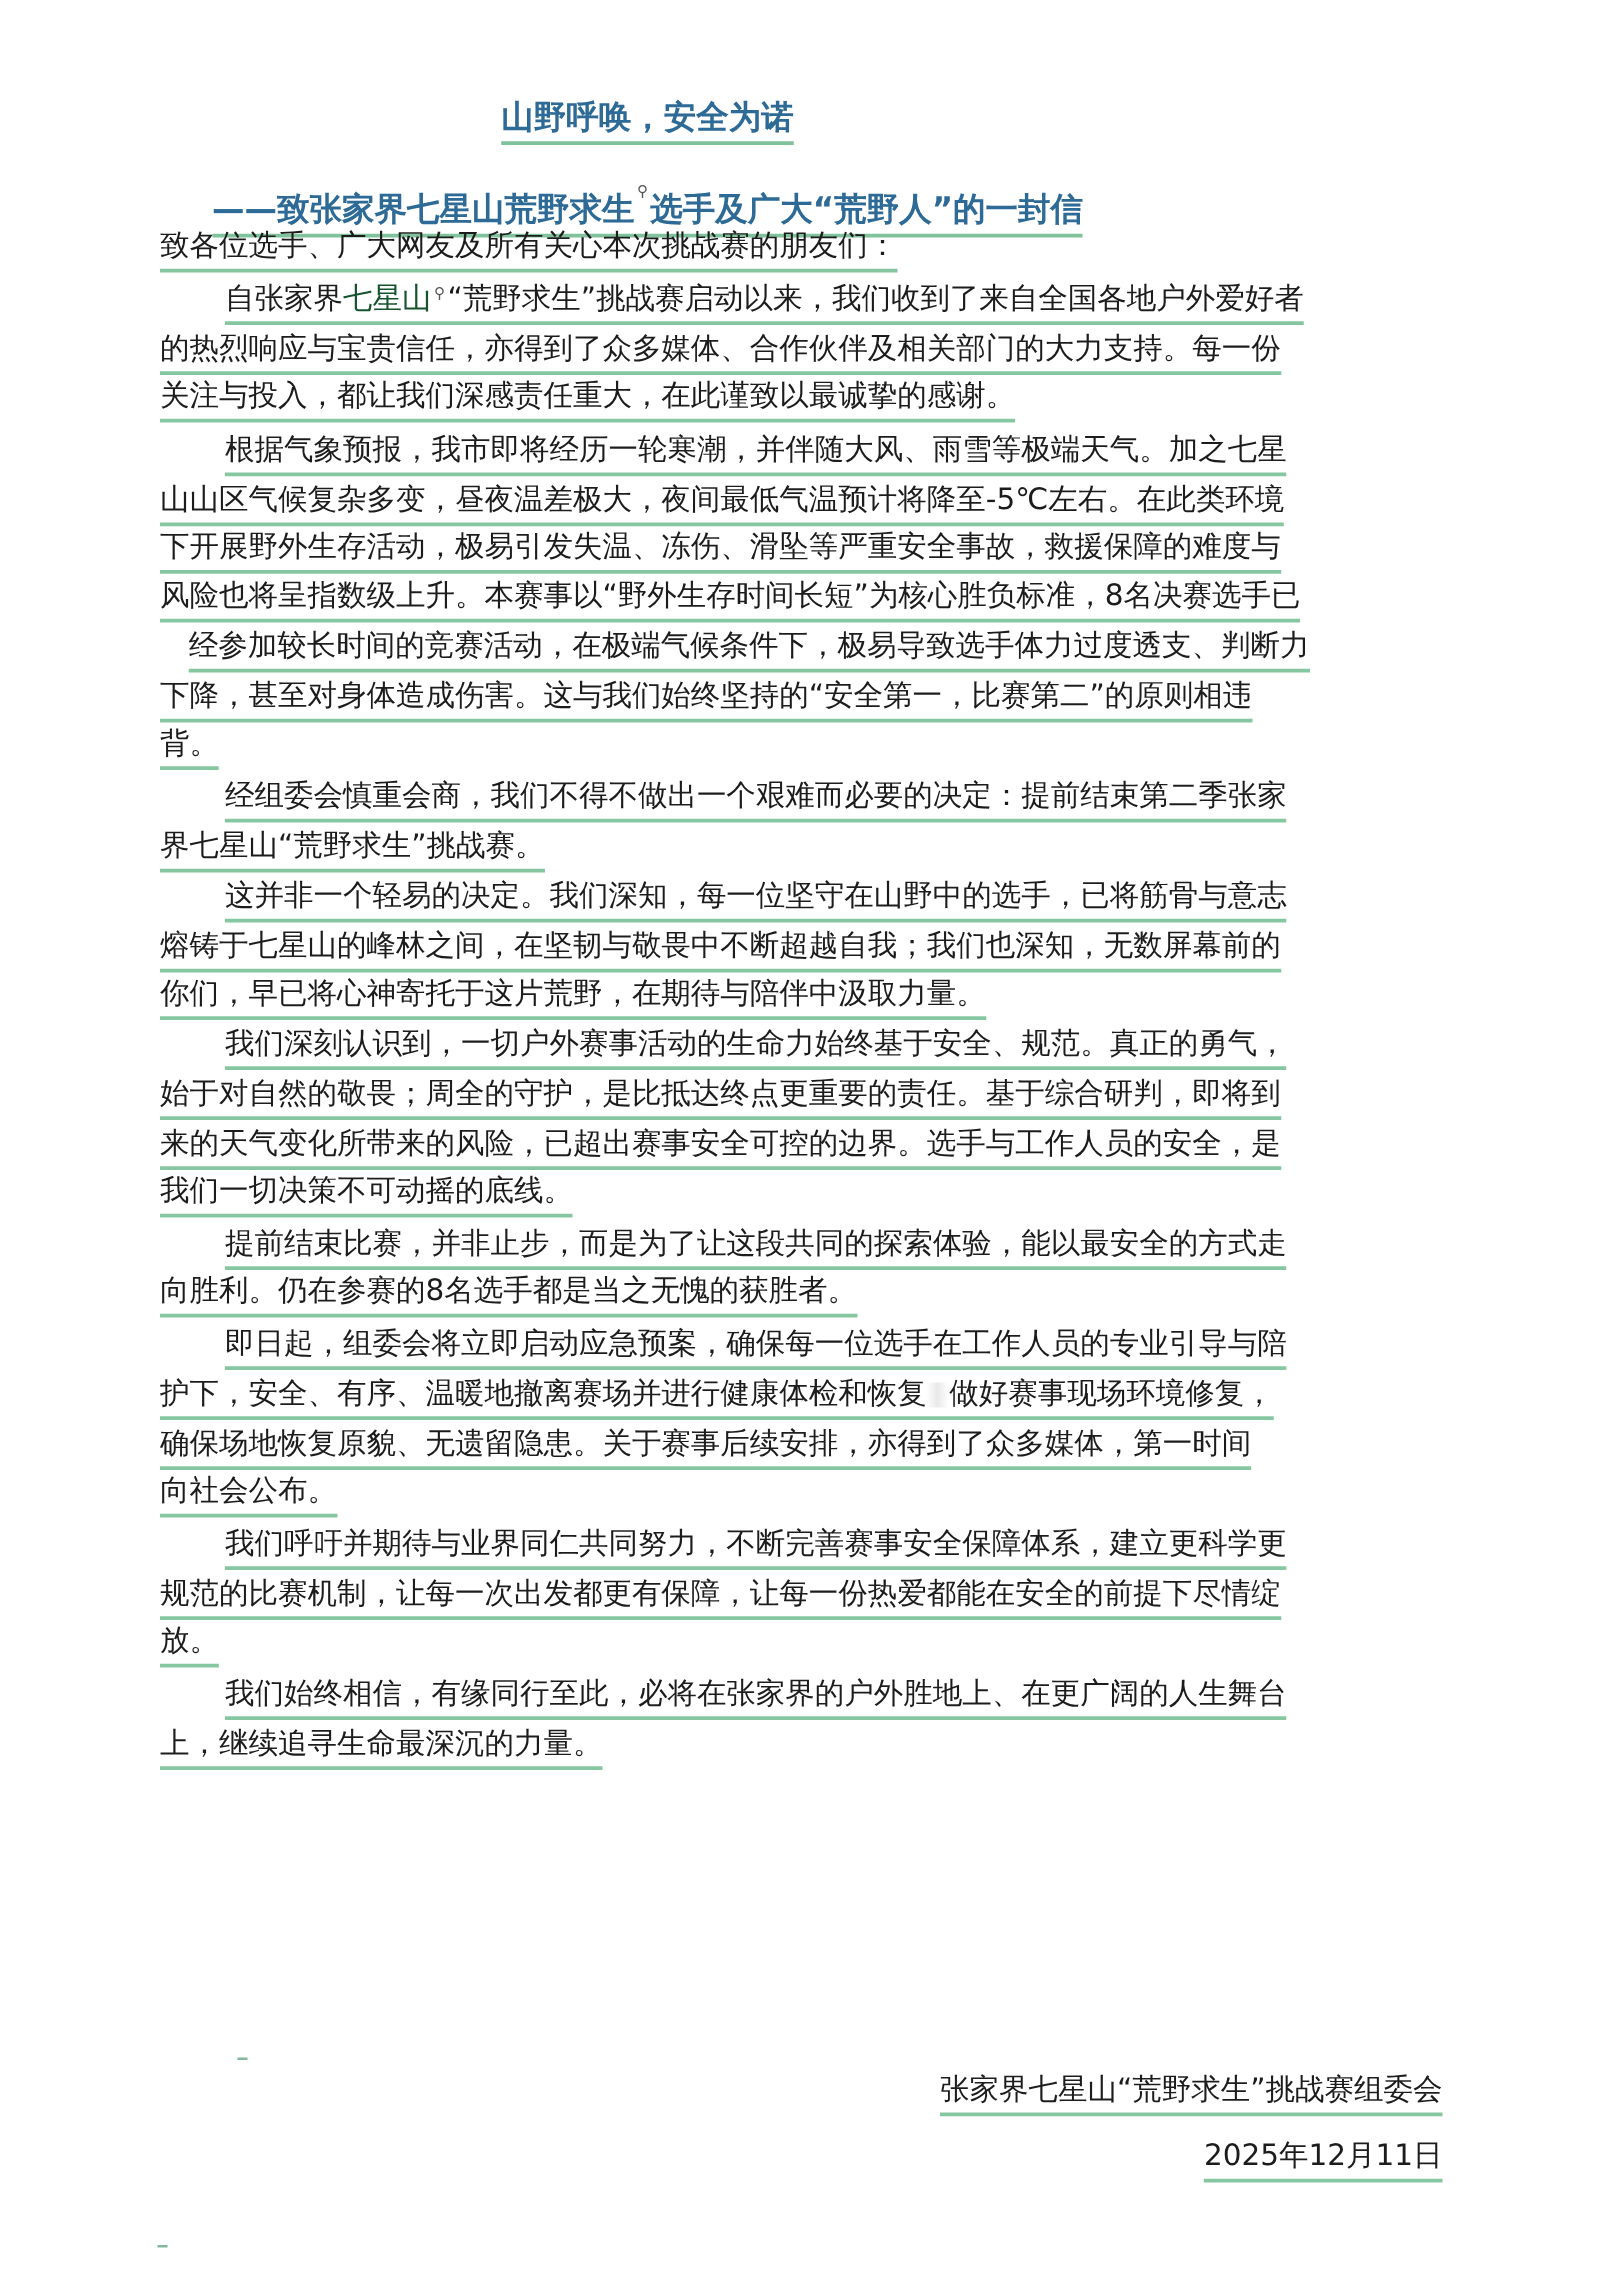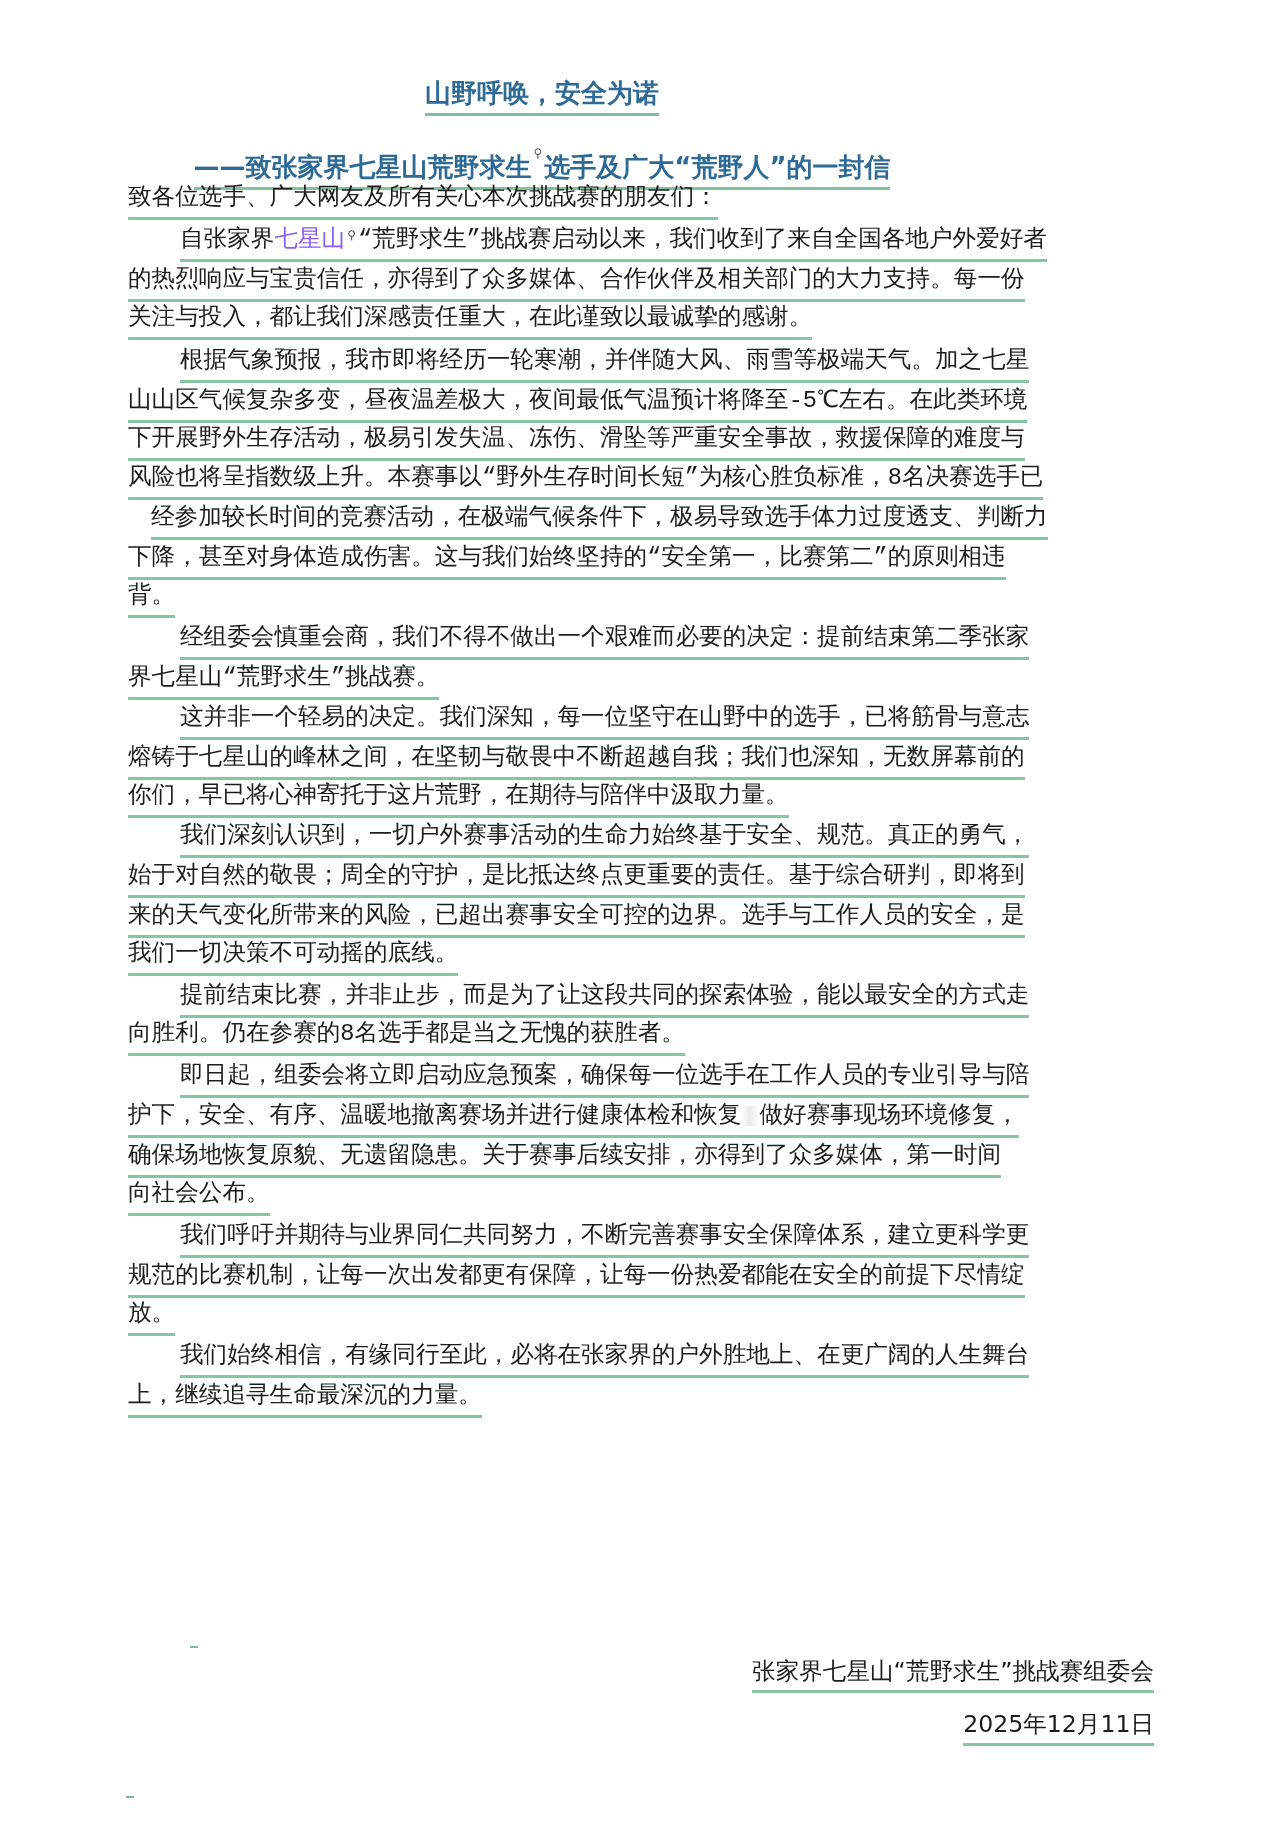--- a/index.html
+++ b/index.html
@@ -1,34 +1,34 @@
 <!DOCTYPE html>
 <html><head>
   <meta charset="utf-8">
   <style>
     html, body { margin: 0; padding: 0; background: #ffffff; }
     body { width: 1280px; height: 1825px; position: relative; overflow: hidden;
            font-family: "DejaVu Sans", "Liberation Sans", sans-serif; color: #1c1c1c; }
     .title {
       position: absolute; left: 0; width: 1036px; text-align: center;
-      font-weight: bold; color: #2e6a96; letter-spacing: 0px; padding-left: 24px;
+      font-weight: bold; color: #2e6a96; letter-spacing: 0px;
     }
     .title span {
       display: inline-block; border-bottom: 3px solid #7fc29b; padding-bottom: 2px;
     }
     .t1 { top: 76px; font-size: 26px; }
     .t2 { top: 150px; font-size: 26px; }
     .line {
       position: absolute; white-space: nowrap; font-size: 23.6px; line-height: 32px;
       height: 32px;
     }
     .line .u {
-      display: inline-block; border-bottom: 3px solid #86c7a2; padding-bottom: 3px; font-family: Liberation Mono, monospace;
+      display: inline-block; border-bottom: 3px solid #86c7a2; padding-bottom: 3px;
     }
-    .link { color: #8b5cf6; }
+    .link { color: #14532d; }
     .search-mark { display: inline-block; font-size: 12px; color: #555; vertical-align: top;
                    margin: -4px 2px 0 2px; }
     .blur { display: inline-block; width: 18px; height: 20px; vertical-align: middle;
             background: linear-gradient(90deg, #fff, #e9e9e9, #fff); }
     .sig { position: absolute; right: 126px; font-size: 23.6px; line-height: 32px; white-space: nowrap; }
     .sig span { display: inline-block; border-bottom: 3px solid #86c7a2; padding-bottom: 3px; }
     .dash { position: absolute; width: 8px; height: 2px; background: #7fb89a; }
   </style>
 </head>
 <body>

